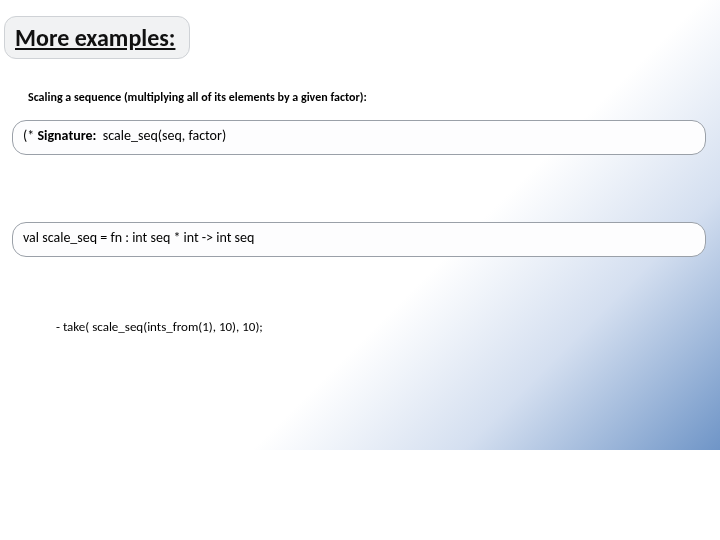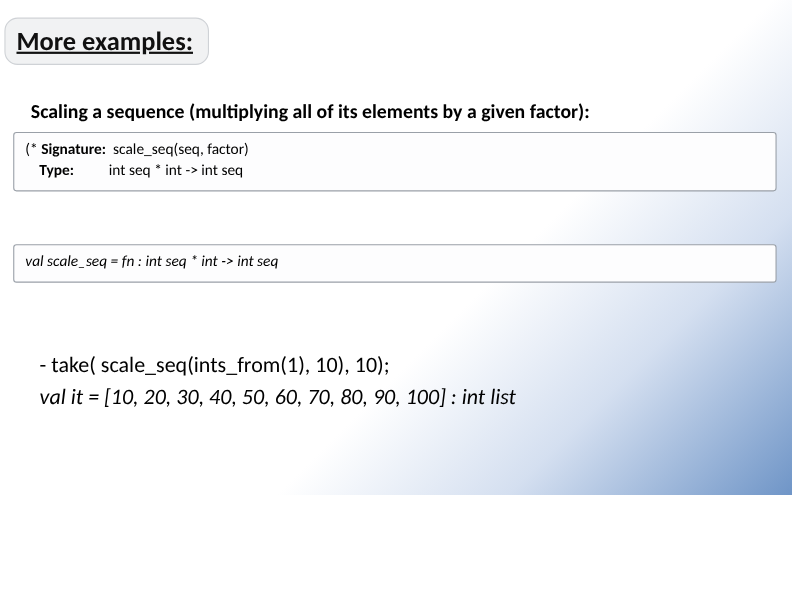--- a/index.html
+++ b/index.html
@@ -12,57 +12,55 @@
     position: absolute; top: 16px; left: 4px;
     background: #f1f2f3;
     border: 1px solid #cfd2d6;
     border-radius: 12px;
     padding: 6px 14px 6px 10px;
     font-size: 24px; font-weight: 700; color: #111;
     text-decoration: underline;
   }
   .subtitle {
     position: absolute; top: 90px; left: 28px;
-    font-size: 18px; font-weight: 700; color: #000;
+    font-size: 12px; font-weight: 700; color: #000;
   }
   .codebox {
     position: absolute; left: 12px; right: 14px;
     background: #fdfdfe;
     border: 1px solid #9aa0a8;
-    border-radius: 3px;
+    border-radius: 14px;
     padding: 6px 10px 8px 10px;
     font-size: 14px; color: #000; line-height: 1.35;
     font-family: Calibri, Arial, sans-serif;
   }
   .box1 { top: 120px; }
   .box2 { top: 222px; }
   .row { white-space: pre; }
   .bold { font-weight: 700; }
-  .italic { font-style: italic; }
+  .italic { }
   .example-block {
-    position: absolute; top: 318px; left: 36px; right: 30px;
-    font-size: 20px; color: #000; line-height: 1.45;
+    position: absolute; top: 318px; left: 56px; right: 30px;
+    font-size: 13px; color: #000; line-height: 1.45;
   }
 </style>
 </head>
 <body>
 
 <div class="slide">
 
   <div class="title-badge">More examples:</div>
 
   <div class="subtitle">Scaling a sequence (multiplying all of its elements by a given factor):</div>
 
   <div class="codebox box1">
     <div class="row"><span>(* </span><span class="bold">Signature: </span><span> scale_seq(seq, factor)</span></div>
-    <div class="row"><span>    </span><span class="bold">Type: </span><span>         int seq * int -&gt; int seq</span></div>
   </div>
 
   <div class="codebox box2">
     <div class="row italic">val scale_seq = fn : int seq * int -&gt; int seq</div>
   </div>
 
   <div class="example-block">
     <div>- take( scale_seq(ints_from(1), 10), 10);</div>
-    <div class="italic">val it = [10, 20, 30, 40, 50, 60, 70, 80, 90, 100] : int list</div>
   </div>
 
 </div>
 
 </body></html>

